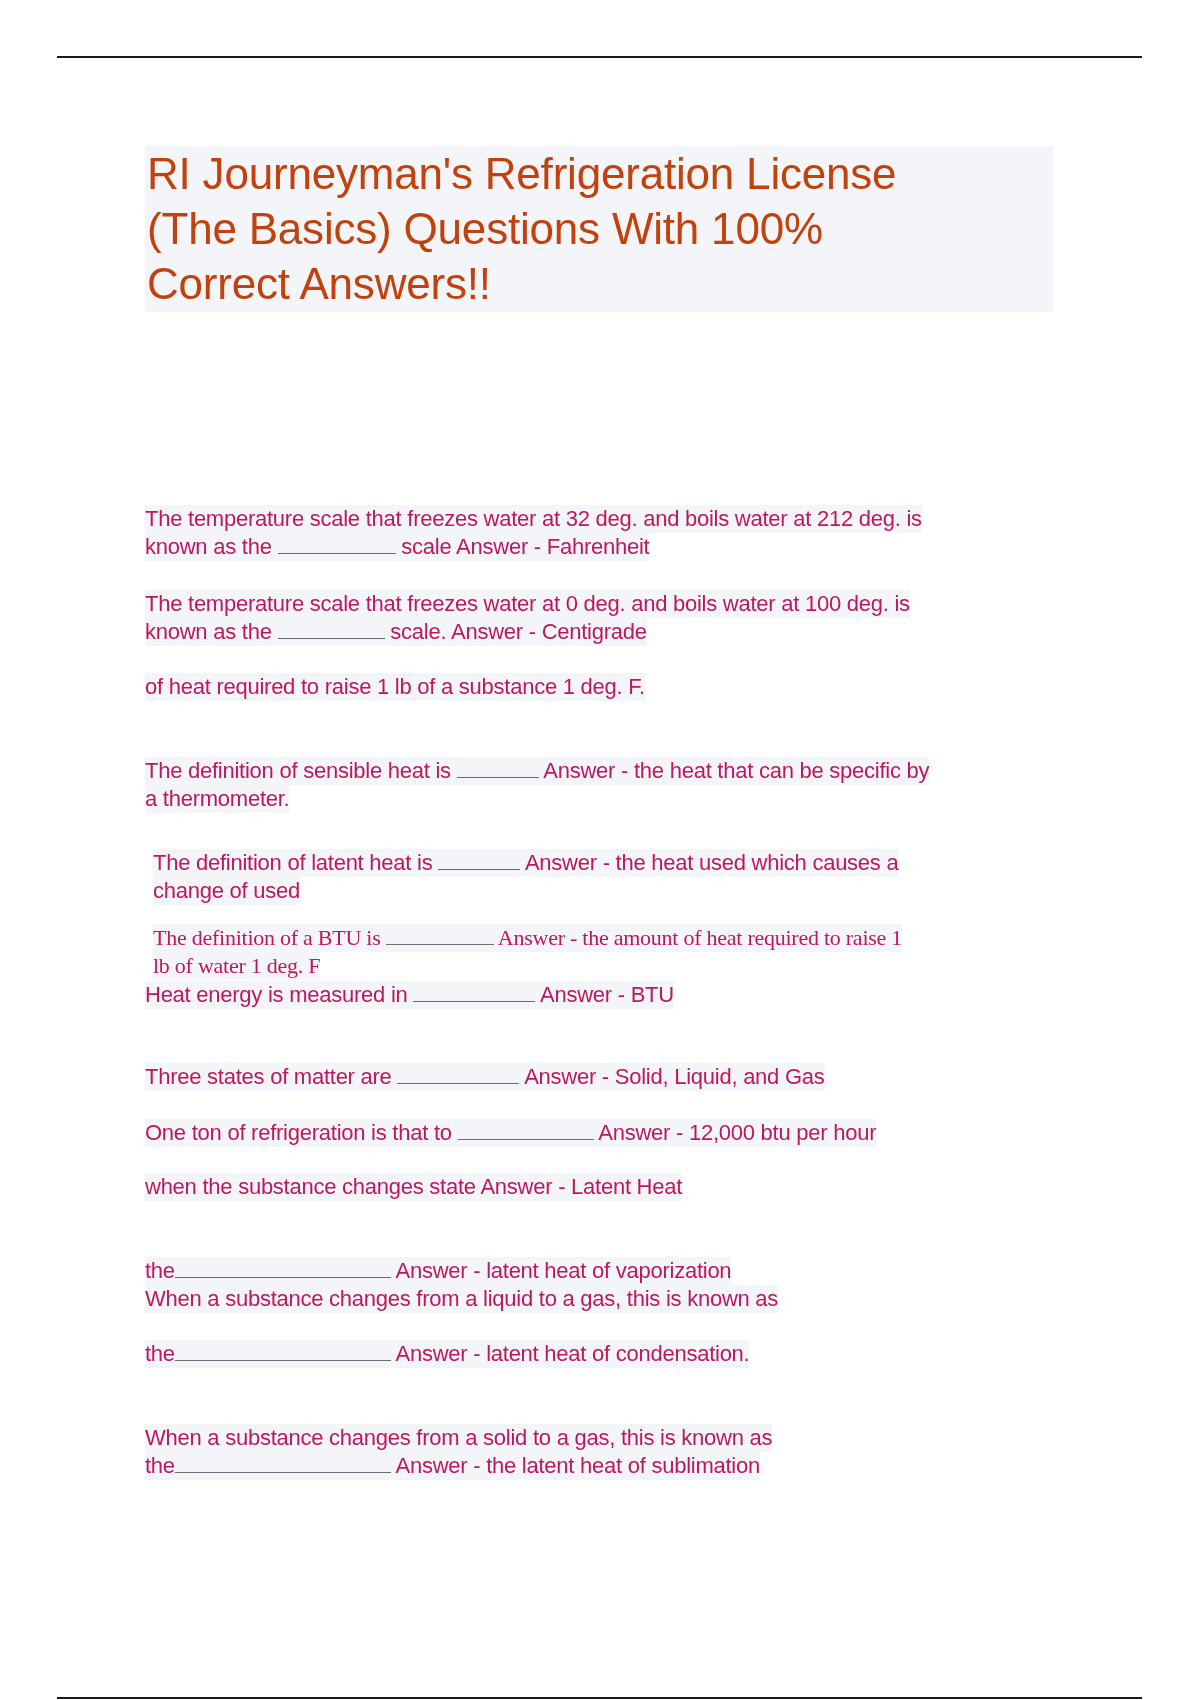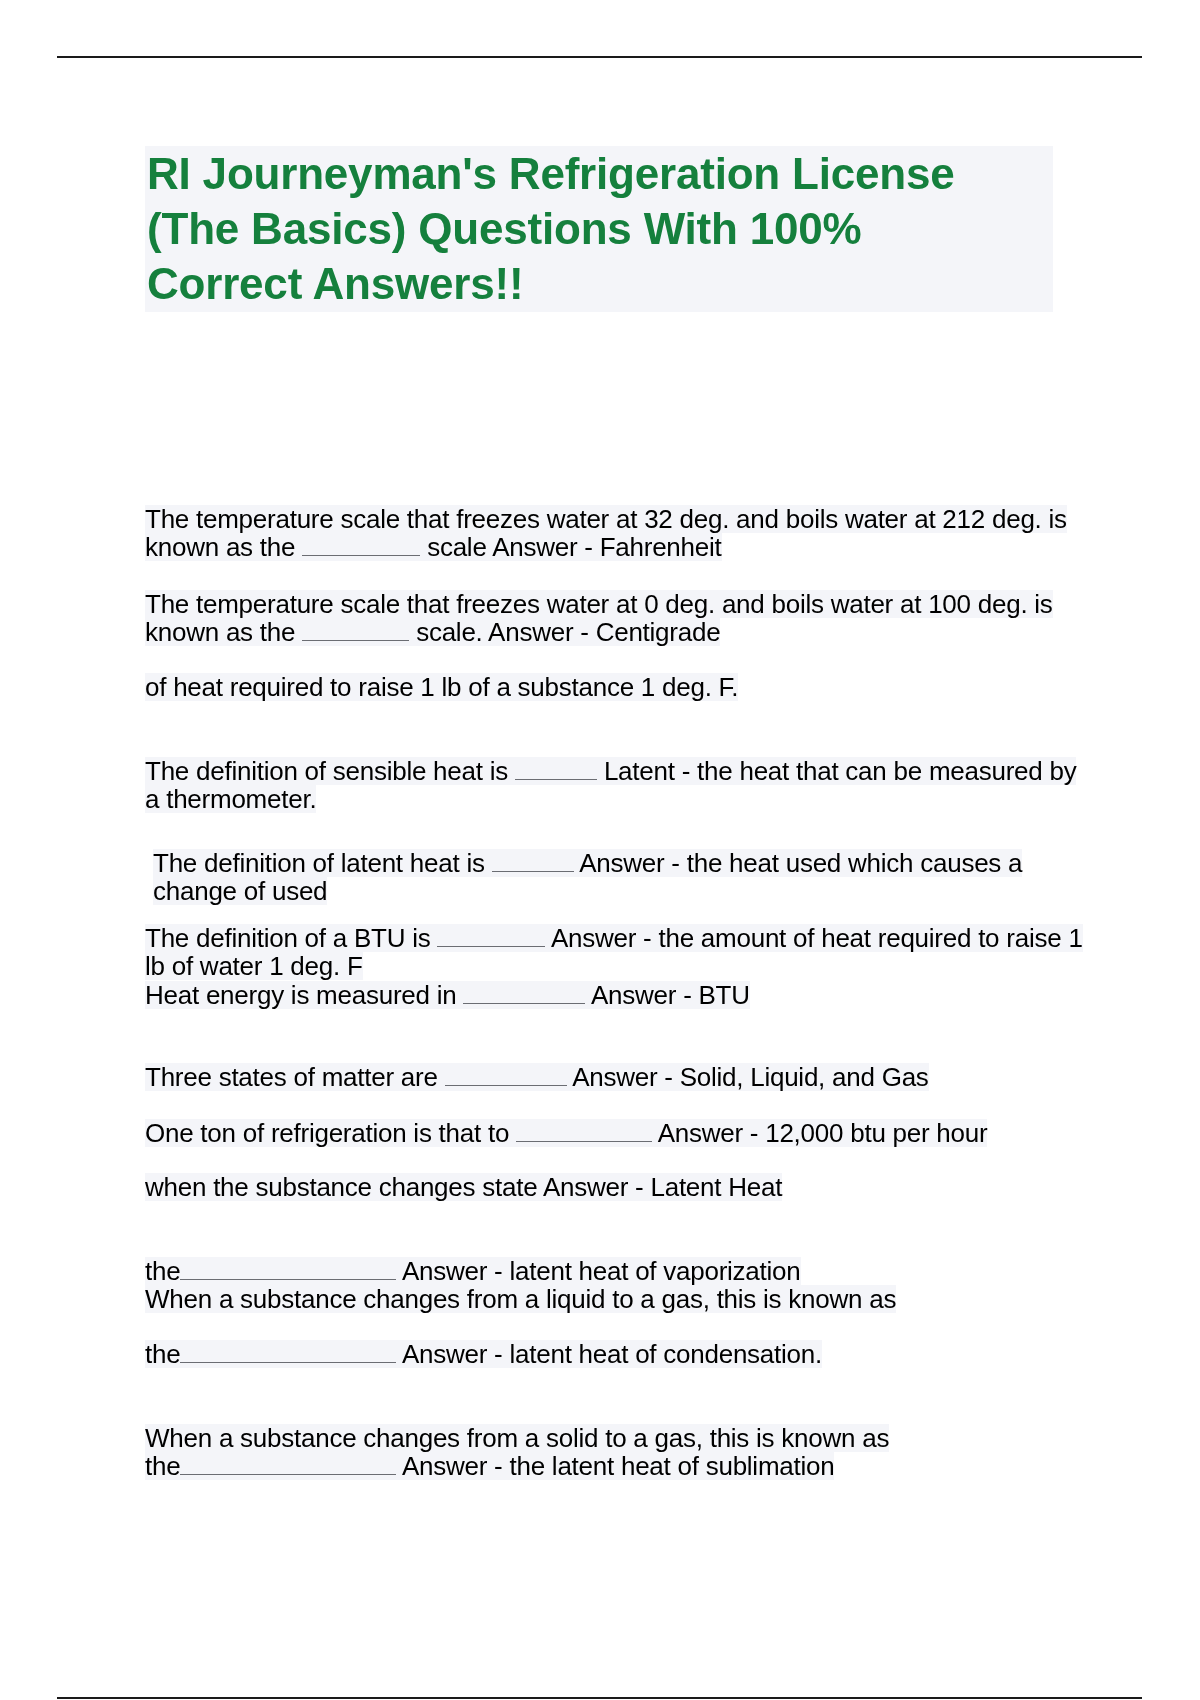--- a/index.html
+++ b/index.html
@@ -30,37 +30,37 @@
       left: 145px;
       top: 146px;
       width: 908px;
       height: 166px;
       background: #f4f5f9;
     }
     .title {
       margin: 0;
       padding: 0 0 0 2px;
       font-family: "Liberation Sans", sans-serif;
-      font-weight: bold;
+      font-weight: normal;
       font-size: 44px;
       line-height: 55px;
-      color: #15803d;
+      color: #c2410c;
       letter-spacing: -0.2px;
     }
 
     .qa-list {
       position: absolute;
       left: 145px;
       top: 505px;
       width: 920px;
     }
     .qa {
-      font-size: 26px;
+      font-size: 22px;
       line-height: 28px;
-      color: #000000;
+      color: #be185d;
       margin: 0;
     }
     .qa .line {
       display: inline-block;
       background: #f4f5f9;
       white-space: pre;
       letter-spacing: -0.25px;
     }
     .qa .line-wrap { display: block; }
     .blank {
@@ -89,28 +89,28 @@
       <span class="line-wrap"><span class="line"><span>known as the </span><span class="blank" style="width: 118px;"></span><span> scale Answer - Fahrenheit</span></span></span>
     </div>
     <div class="qa" style="position: absolute; left: 0px; top: 85px;">
       <span class="line-wrap"><span class="line"><span>The temperature scale that freezes water at 0 deg. and boils water at 100 deg. is</span><span></span></span></span>
       <span class="line-wrap"><span class="line"><span>known as the </span><span class="blank" style="width: 107px;"></span><span> scale. Answer - Centigrade</span></span></span>
     </div>
     <div class="qa" style="position: absolute; left: 0px; top: 168px;">
       <span class="line-wrap"><span class="line"><span>of heat required to raise 1 lb of a substance 1 deg. F.</span><span></span></span></span>
     </div>
     <div class="qa" style="position: absolute; left: 0px; top: 252px;">
-      <span class="line-wrap"><span class="line"><span>The definition of sensible heat is </span><span class="blank" style="width: 82px;"></span><span> Latent - the heat that can be measured by</span></span></span>
+      <span class="line-wrap"><span class="line"><span>The definition of sensible heat is </span><span class="blank" style="width: 82px;"></span><span> Answer - the heat that can be specific by</span></span></span>
       <span class="line-wrap"><span class="line"><span>a thermometer.</span><span></span></span></span>
     </div>
     <div class="qa" style="position: absolute; left: 8px; top: 335px; margin-top: 9px;">
       <span class="line-wrap"><span class="line"><span>The definition of latent heat is </span><span class="blank" style="width: 82px;"></span><span> Answer - the heat used which causes a</span></span></span>
       <span class="line-wrap"><span class="line"><span>change of used</span><span></span></span></span>
     </div>
-    <div class="qa" style="position: absolute; left: 0px; top: 419px;">
+    <div class="qa" style="position: absolute; left: 8px; top: 419px; font-family: Liberation Serif, serif;">
       <span class="line-wrap"><span class="line"><span>The definition of a BTU is </span><span class="blank" style="width: 108px;"></span><span> Answer - the amount of heat required to raise 1</span></span></span>
       <span class="line-wrap"><span class="line"><span>lb of water 1 deg. F</span><span></span></span></span>
     </div>
     <div class="qa" style="position: absolute; left: 0px; top: 476px;">
       <span class="line-wrap"><span class="line"><span>Heat energy is measured in </span><span class="blank" style="width: 122px;"></span><span> Answer - BTU</span></span></span>
     </div>
     <div class="qa" style="position: absolute; left: 0px; top: 558px;">
       <span class="line-wrap"><span class="line"><span>Three states of matter are </span><span class="blank" style="width: 122px;"></span><span> Answer - Solid, Liquid, and Gas</span></span></span>
     </div>
     <div class="qa" style="position: absolute; left: 0px; top: 614px;">

